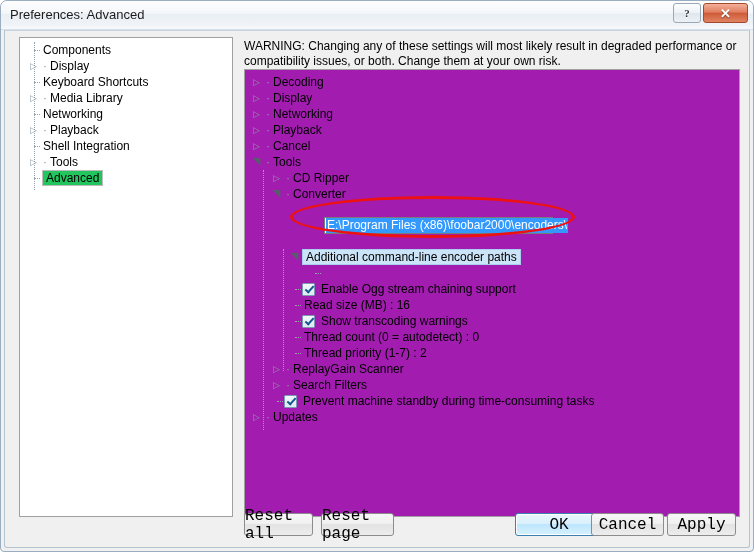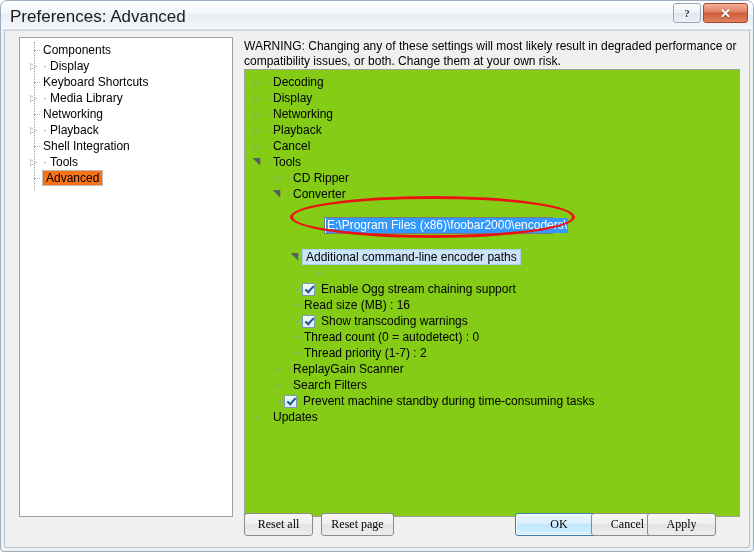--- a/index.html
+++ b/index.html
@@ -45,21 +45,21 @@
     width: 754px; height: 29px;
     box-sizing: border-box;
     background: linear-gradient(to bottom,
       #fdfdfe 0%, #f4f7fa 44%, #e9eef4 47%, #eff3f8 82%, #f7f9fb 100%);
     border-radius: 6px 6px 0 0;
     border-bottom: 1px solid #d6dfe8;
   }
   #title-text {
     position: absolute;
     left: 9px; top: 6px;
-    font-size: 17px;
+    font-size: 13px;
     color: #1b1b1b;
     white-space: nowrap;
   }
   .caption-btn {
     position: absolute;
     top: 2px;
     height: 20px;
     box-sizing: border-box;
     border: 1px solid #9aa7b4;
     border-radius: 3px;
@@ -104,21 +104,21 @@
     width: 496px;
     font-size: 12px;
     line-height: 15px;
     color: #000000;
   }
   #right-panel {
     position: absolute;
     left: 243px; top: 68px;
     width: 496px; height: 448px;
     box-sizing: border-box;
-    background: #84cc16;
+    background: #a21caf;
     border: 1px solid #a0a0a0;
     overflow: hidden;
   }
 
   
   .tree { position: relative; padding: 4px 0 0 0; }
   .row {
     position: relative;
     height: 16px;
     line-height: 16px;
@@ -182,21 +182,21 @@
     border-left: 1px dotted #9aa3ac;
   }
   .lbl { padding-left: 2px; }
   .lbl.dash::before {
     content: "\00B7";
     color: #8d9aa6;
     padding-right: 3px;
   }
 
   .sel-gray {
-    background: #f97316;
+    background: #22c55e;
     border: 1px solid #bcbcbc;
     padding: 0 3px;
     margin-left: 1px;
     line-height: 14px;
     display: inline-block;
     height: 14px;
   }
   .sel-blue {
     background: #cce4f7;
     border: 1px solid #a8cfee;
@@ -265,37 +265,37 @@
   }
 
   
   .btn {
     position: absolute;
     height: 23px;
     box-sizing: border-box;
     border: 1px solid #8c8c8c;
     border-radius: 3px;
     background: linear-gradient(to bottom, #f7f7f7 0%, #f0f0f0 47%, #e3e3e3 50%, #ededed 100%);
-    font-size: 12px;
-    font-family: Liberation Serif, serif;
+    font-size: 16px;
+    font-family: Liberation Mono, monospace;
     color: #000000;
     display: flex;
     align-items: center;
     justify-content: center;
   }
   .btn.default {
     border: 1px solid #3c7fb1;
     background: linear-gradient(to bottom, #eaf6fd 0%, #d9f0fc 47%, #bee6fd 50%, #d6f1fd 100%);
     box-shadow: 0 0 0 1px #ffffff inset;
   }
   #btn-reset-all { left: 243px; top: 512px; width: 69px; }
   #btn-reset-page { left: 320px; top: 512px; width: 73px; }
   #btn-ok { left: 514px; top: 512px; width: 88px; align-items: center; }
   #btn-cancel { left: 590px; top: 512px; width: 73px; }
-  #btn-apply { left: 646px; top: 512px; width: 69px; }
+  #btn-apply { left: 666px; top: 512px; width: 69px; }
 </style>
 </head>
 <body>
 
 <div id="window">
 
   <div id="titlebar">
     <div id="title-text">Preferences: Advanced</div>
     <div class="caption-btn" id="btn-help">
       <span>?</span>

